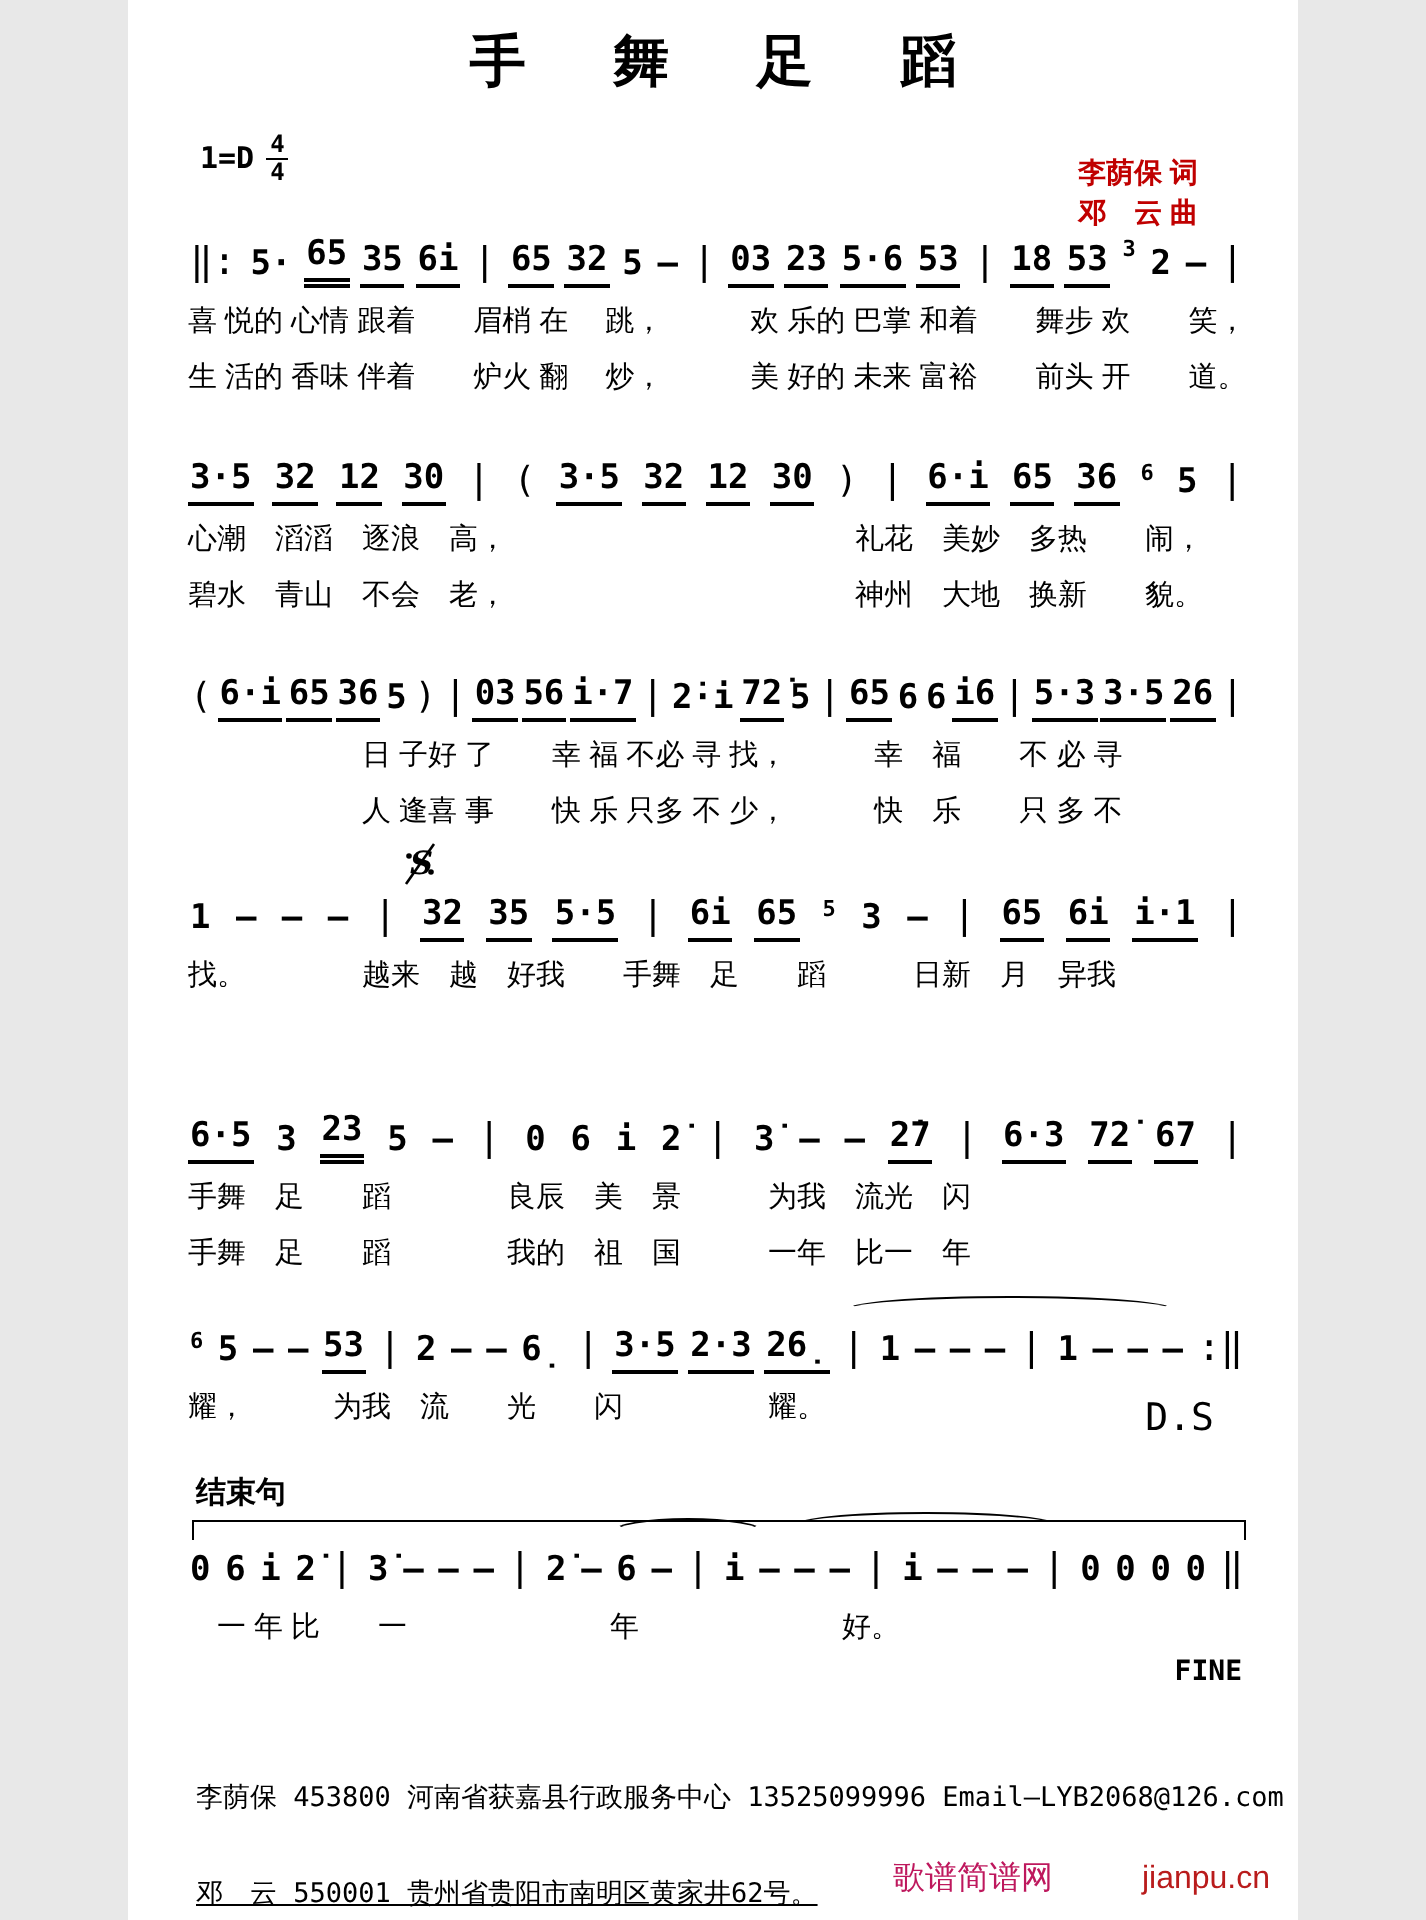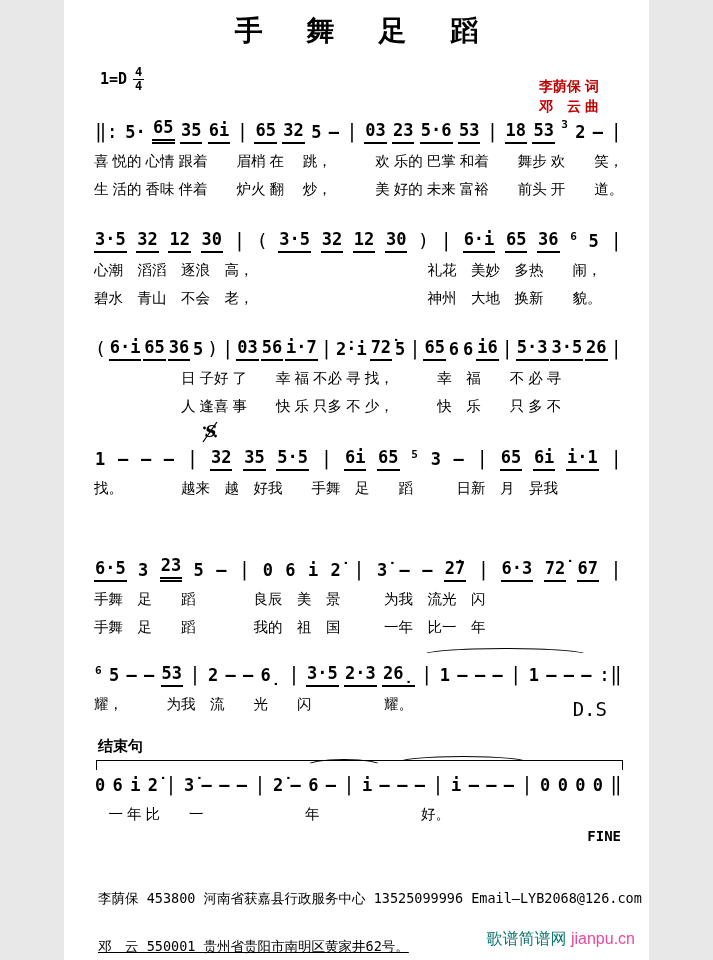--- a/index.html
+++ b/index.html
@@ -34,22 +34,22 @@
   .ending-label{position:absolute;left:34px;top:737px;font-size:15px;font-weight:bold;}
   .ending-bracket{
     position:absolute;left:32px;right:26px;top:760px;height:9px;
     border-top:1.5px solid #000;border-left:1.5px solid #000;border-right:1.5px solid #000;
   }
   .tie{position:absolute;height:12px;border:1.5px solid transparent;border-top-color:#000;border-radius:50%;}
   .footer{position:absolute;left:34px;font-size:13.5px;font-family:"DejaVu Sans Mono",monospace;}
   .footer.l1{top:890px;}
   .footer.l2{top:938px;text-decoration:underline;}
   .watermark{position:absolute;right:14px;bottom:10px;font-size:16px;}
-  .watermark .wm-name{color:#0f766e;}
-  .watermark .wm-url{color:#ec4899;text-decoration:none;}
+  .watermark .wm-name{color:#be185d;}
+  .watermark .wm-url{color:#b91c1c;text-decoration:none;margin-left:40px;}
 </style>
 </head>
 <body>
 
 <div class="sheet">
 
   <div class="title">手 舞 足 蹈</div>
 
   <div class="keysig">
     <span>1=D</span>

